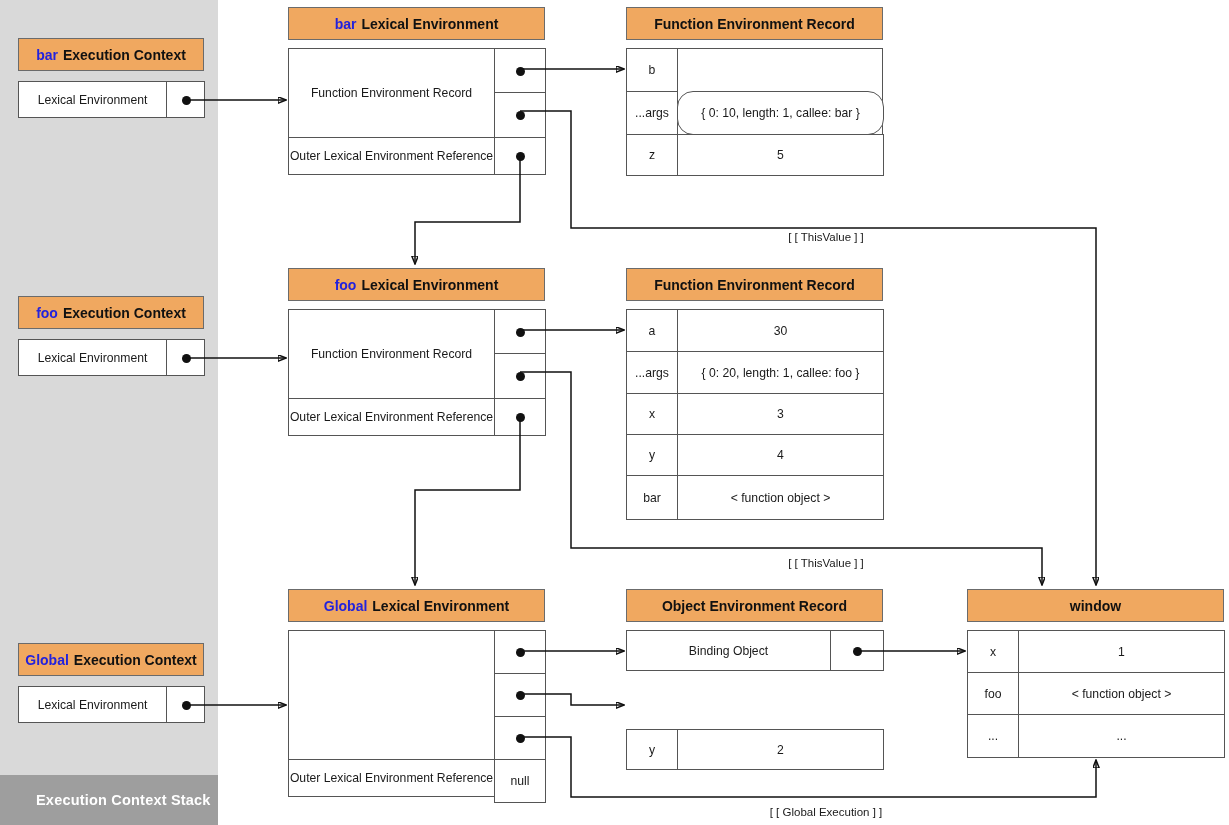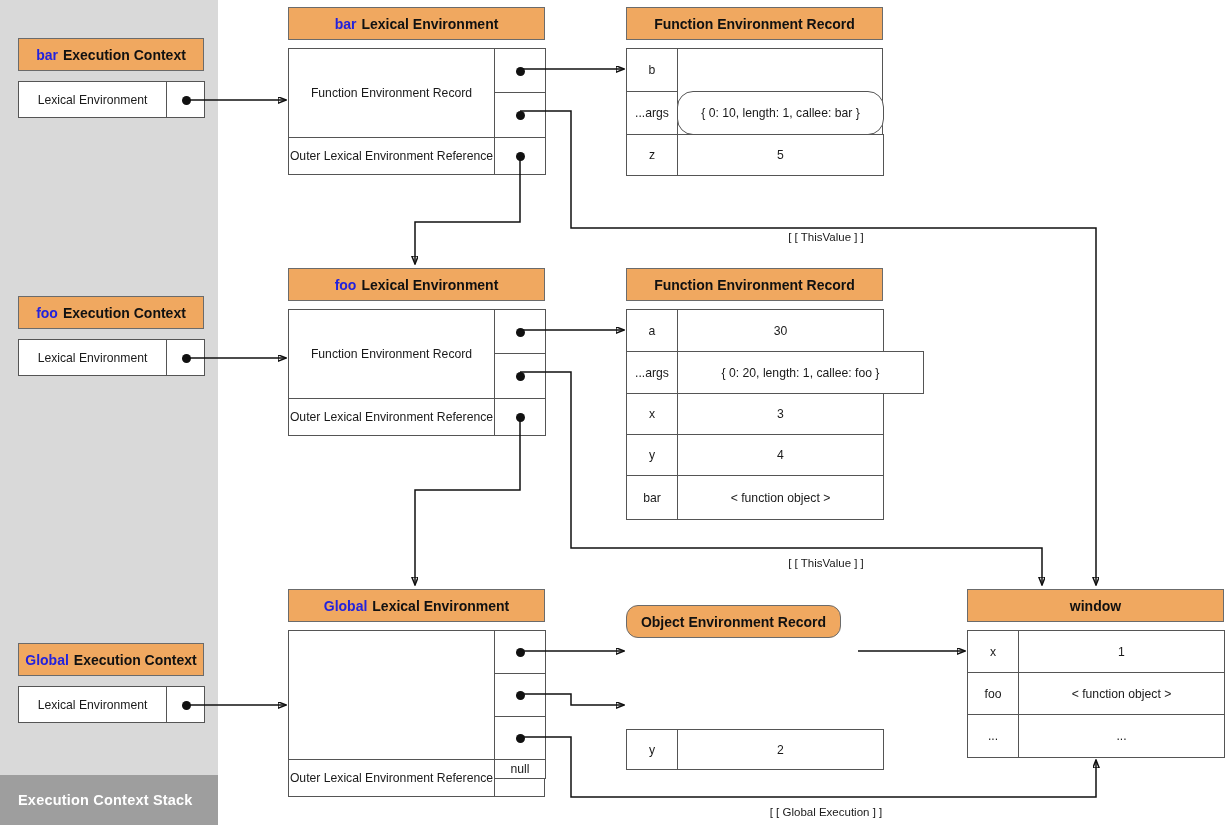--- a/index.html
+++ b/index.html
@@ -18,21 +18,21 @@
     position:absolute; left:0; top:0; width:218px; height:825px;
     background:#d9d9d9;
   }
   .stack-footer {
     position:absolute; left:0; bottom:0; width:218px; height:50px;
     background:#9e9e9e;
     display:flex; align-items:center;
   }
   .stack-footer span {
     color:#ffffff; font-weight:bold; font-size:14.5px;
-    padding-left:18px; letter-spacing:.2px;
+    padding-left:36px; letter-spacing:.2px;
   }
 
   
   .hdr {
     position:absolute;
     background:#f0a860;
     border:1.6px solid #6b6b6b;
     display:flex; align-items:center; justify-content:center;
     font-size:14px; font-weight:bold; color:#111;
     text-align:center; white-space:nowrap;
@@ -156,21 +156,21 @@
     <div class="cell" style="left:205px; top:88px; width:52px; height:38px;">
       <div class="dot" style="left:21px; top:14px;"></div>
     </div>
   </div>
 
   <div class="hdr plain" style="left:626px; top:268px; width:257px; height:33px;">Function Environment Record</div>
   <div class="tbl" style="left:626px; top:309px; width:257px; height:211px;">
     <div class="cell" style="left:-1px; top:-1px; width:52px; height:43px;">a</div>
     <div class="cell" style="left:50px; top:-1px; width:207px; height:43px;">30</div>
     <div class="cell" style="left:-1px; top:41px; width:52px; height:43px;">...args</div>
-    <div class="cell" style="left:50px; top:41px; width:247px; height:43px;">{ 0: 20, length: 1, callee: foo }</div>
+    <div class="cell" style="left:50px; top:41px; width:207px; height:43px;">{ 0: 20, length: 1, callee: foo }</div>
     <div class="cell" style="left:-1px; top:83px; width:52px; height:42px;">x</div>
     <div class="cell" style="left:50px; top:83px; width:207px; height:42px;">3</div>
     <div class="cell" style="left:-1px; top:124px; width:52px; height:42px;">y</div>
     <div class="cell" style="left:50px; top:124px; width:207px; height:42px;">4</div>
     <div class="cell" style="left:-1px; top:165px; width:52px; height:45px;">bar</div>
     <div class="cell" style="left:50px; top:165px; width:207px; height:45px;">&lt; function object &gt;</div>
   </div>
 
   <div class="hdr" style="left:288px; top:589px; width:257px; height:33px;">
     <span class="kw">Global</span>
@@ -180,24 +180,30 @@
     <div class="cell" style="left:205px; top:-1px; width:52px; height:44px;">
       <div class="dot" style="left:21px; top:17px;"></div>
     </div>
     <div class="cell" style="left:205px; top:42px; width:52px; height:44px;">
       <div class="dot" style="left:21px; top:17px;"></div>
     </div>
     <div class="cell" style="left:205px; top:85px; width:52px; height:44px;">
       <div class="dot" style="left:21px; top:17px;"></div>
     </div>
     <div class="cell lbl" style="left:-1px; top:128px; width:207px; height:38px;">Outer Lexical Environment Reference</div>
-    <div class="cell" style="left:205px; top:128px; width:52px; height:20px;">null</div>
-  </div>
-
-  <div class="hdr plain" style="left:626px; top:605px; width:215px; height:33px;border-radius:12px;">Object Environment Record</div>
+    <div class="cell" style="left:205px; top:128px; width:52px; height:44px;">null</div>
+  </div>
+
+  <div class="hdr plain" style="left:626px; top:589px; width:257px; height:33px;">Object Environment Record</div>
+  <div class="tbl" style="left:626px; top:630px; width:257px; height:41px;">
+    <div class="cell" style="left:-1px; top:-1px; width:205px; height:41px;">Binding Object</div>
+    <div class="cell" style="left:203px; top:-1px; width:54px; height:41px;">
+      <div class="dot" style="left:22px; top:16px;"></div>
+    </div>
+  </div>
 
   <div class="tbl" style="left:626px; top:729px; width:257px; height:41px;">
     <div class="cell" style="left:-1px; top:-1px; width:52px; height:41px;">y</div>
     <div class="cell" style="left:50px; top:-1px; width:207px; height:41px;">2</div>
   </div>
 
   <div class="hdr plain" style="left:967px; top:589px; width:257px; height:33px;">window</div>
   <div class="tbl" style="left:967px; top:630px; width:257px; height:128px;">
     <div class="cell" style="left:-1px; top:-1px; width:52px; height:43px;">x</div>
     <div class="cell" style="left:50px; top:-1px; width:207px; height:43px;">1</div>

